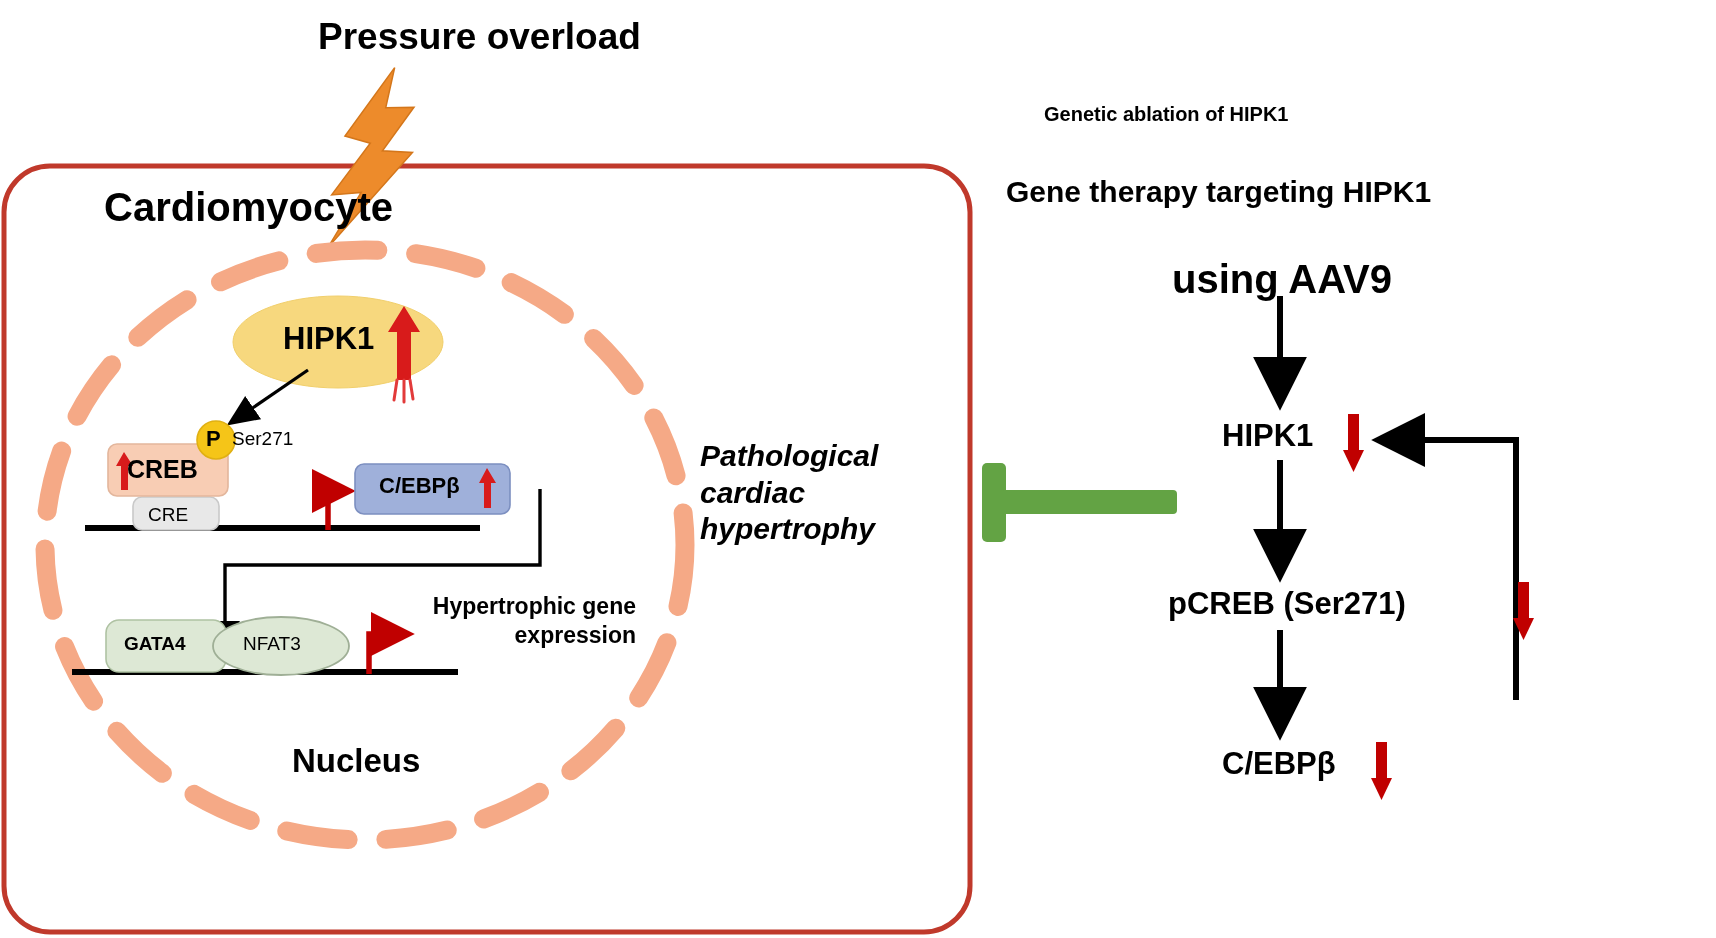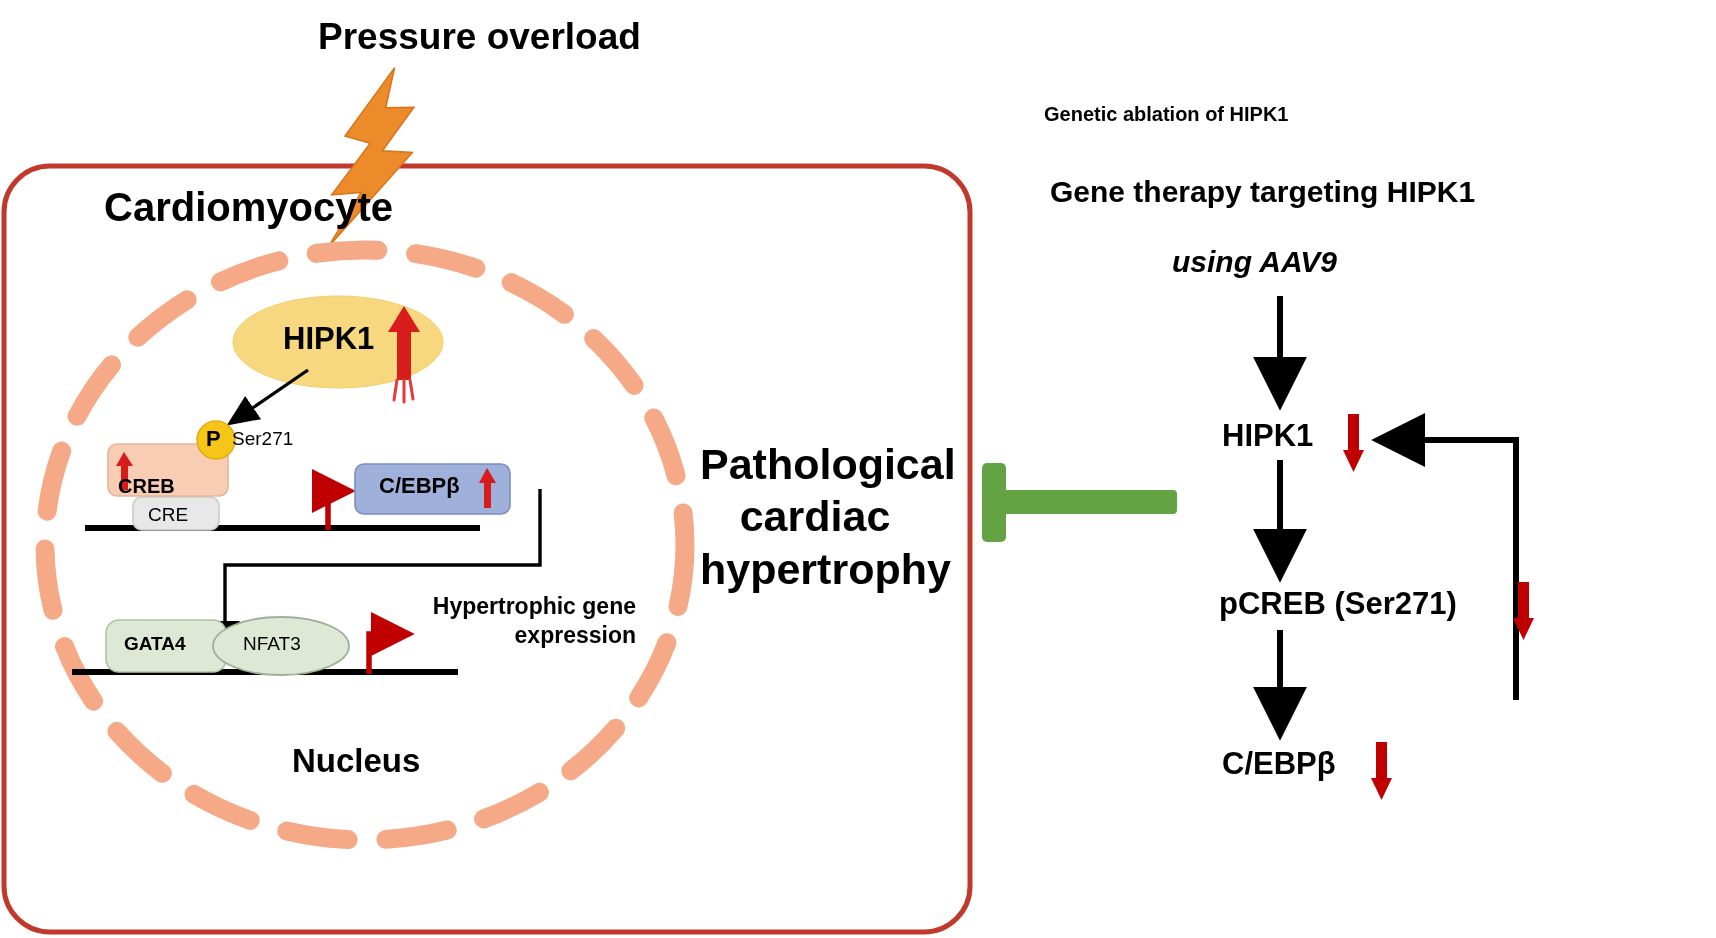--- a/index.html
+++ b/index.html
@@ -7,41 +7,41 @@
        font-family:"Liberation Sans",sans-serif;color:#000;}
   #stage{position:absolute;inset:0;width:1552px;height:938px;}
   #svgroot{position:absolute;left:0;top:0;width:1716px;height:938px;}
   .txt{position:absolute;white-space:nowrap;line-height:1.05;}
   .b{font-weight:bold;}
 
   
   .t-pressure{left:318px;top:18px;font-size:37px;}
   .t-cardio{left:104px;top:186px;font-size:40px;}
   .t-nucleus{left:292px;top:744px;font-size:33px;}
-  .t-patho{left:700px;top:438px;font-size:43px;text-align:center;
-           white-space:normal;width:230px;line-height:1.22;}
+  .t-patho{left:700px;top:438px;font-size:30px;text-align:left;
+           white-space:normal;width:230px;line-height:1.22;font-style:italic;}
   .t-right1{left:1044px;top:104px;font-size:20px;}
-  .t-right2{left:1006px;top:176px;font-size:30px;margin-left:44px;}
-  .t-right3{left:1172px;top:246px;font-size:30px;font-style:italic;}
+  .t-right2{left:1006px;top:176px;font-size:30px;}
+  .t-right3{left:1172px;top:258px;font-size:40px;}
 
   
   .t-hipk1{left:283px;top:323px;font-size:31px;}
   .t-ser271{left:232px;top:429px;font-size:19px;font-weight:normal;}
   .t-P{left:206px;top:427px;font-size:22px;}
-  .t-creb{left:118px;top:456px;font-size:20px;margin-top:20px;}
+  .t-creb{left:127px;top:456px;font-size:25px;}
   .t-cre{left:148px;top:505px;font-size:19px;font-weight:normal;text-align:center;}
   .t-cebpb{left:379px;top:474px;font-size:22px;}
   .t-gata4{left:124px;top:634px;font-size:19px;font-weight:bold;text-align:center;}
   .t-nfat3{left:243px;top:634px;font-size:19px;font-weight:normal;}
   .t-hyper{left:388px;top:592px;font-size:23px;white-space:normal;
            width:248px;text-align:right;line-height:1.25;}
 
   
   .t-rh{left:1222px;top:420px;font-size:31px;}
-  .t-rp{left:1219px;top:588px;font-size:31px;}
+  .t-rp{left:1168px;top:588px;font-size:31px;}
   .t-rc{left:1222px;top:748px;font-size:31px;}
 </style>
 </head>
 <body>
 
 <div id="stage">
 
 <svg id="svgroot" viewBox="0 0 1716 938">
   <defs>
     <marker id="bk" markerWidth="9" markerHeight="9" refX="7.2" refY="4.5" orient="auto">

